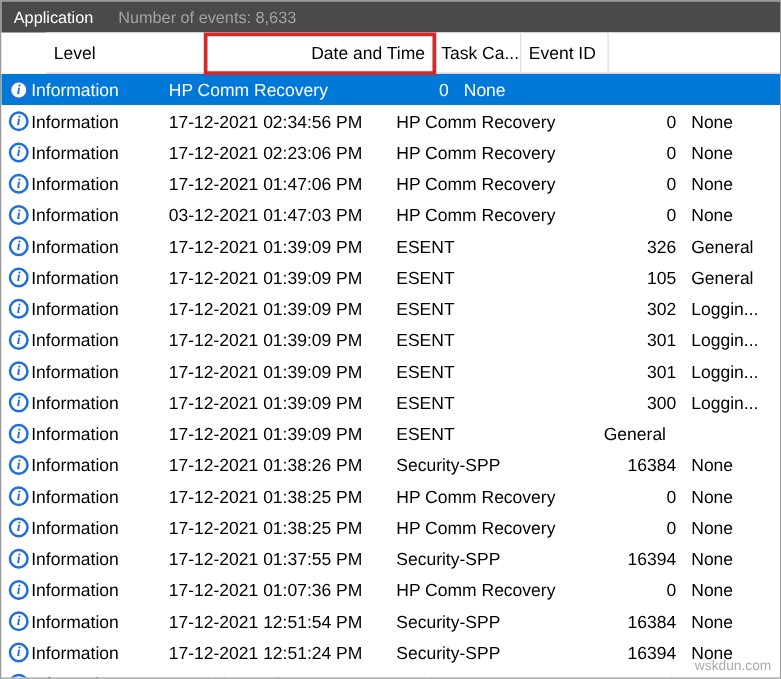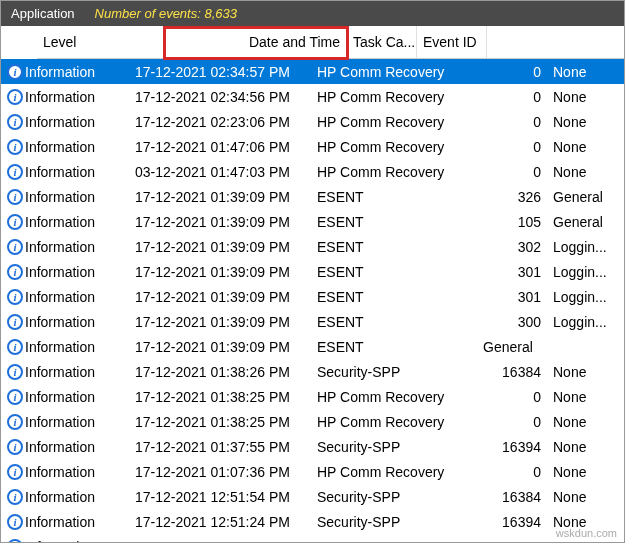--- a/index.html
+++ b/index.html
@@ -21,22 +21,21 @@
       color: #fff;
       padding: 5px 10px;
       font-size: 13px;
       display: flex;
       gap: 20px;
     }
     .titlebar .app-name {
       font-weight: normal;
     }
     .titlebar .count {
-      color: #fde047;
-      font-style: italic;
+      color: #a3a3a3;
     }
     .header-row {
       display: flex;
       background: #fff;
       border-bottom: 1px solid #ccc;
       position: relative;
       margin-left: 36px;
     }
     .header-cell {
       padding: 8px 6px;
@@ -134,21 +133,20 @@
   <div class="header-cell col-event">Event ID</div>
   <div class="highlight-border"></div>
 </div>
 
 <div class="rows" id="rows-container">
     <div class="row selected">
       <div class="cell cell-level">
         <span class="info-icon">i</span>
         <span>Information</span>
       </div>
-      <div class="cell cell-date">17-12-2021 02:34:57 PM</div>
       <div class="cell cell-source">HP Comm Recovery</div>
       <div class="cell cell-event">0</div>
       <div class="cell cell-task">None</div>
     </div>
     <div class="row">
       <div class="cell cell-level">
         <span class="info-icon">i</span>
         <span>Information</span>
       </div>
       <div class="cell cell-date">17-12-2021 02:34:56 PM</div>

